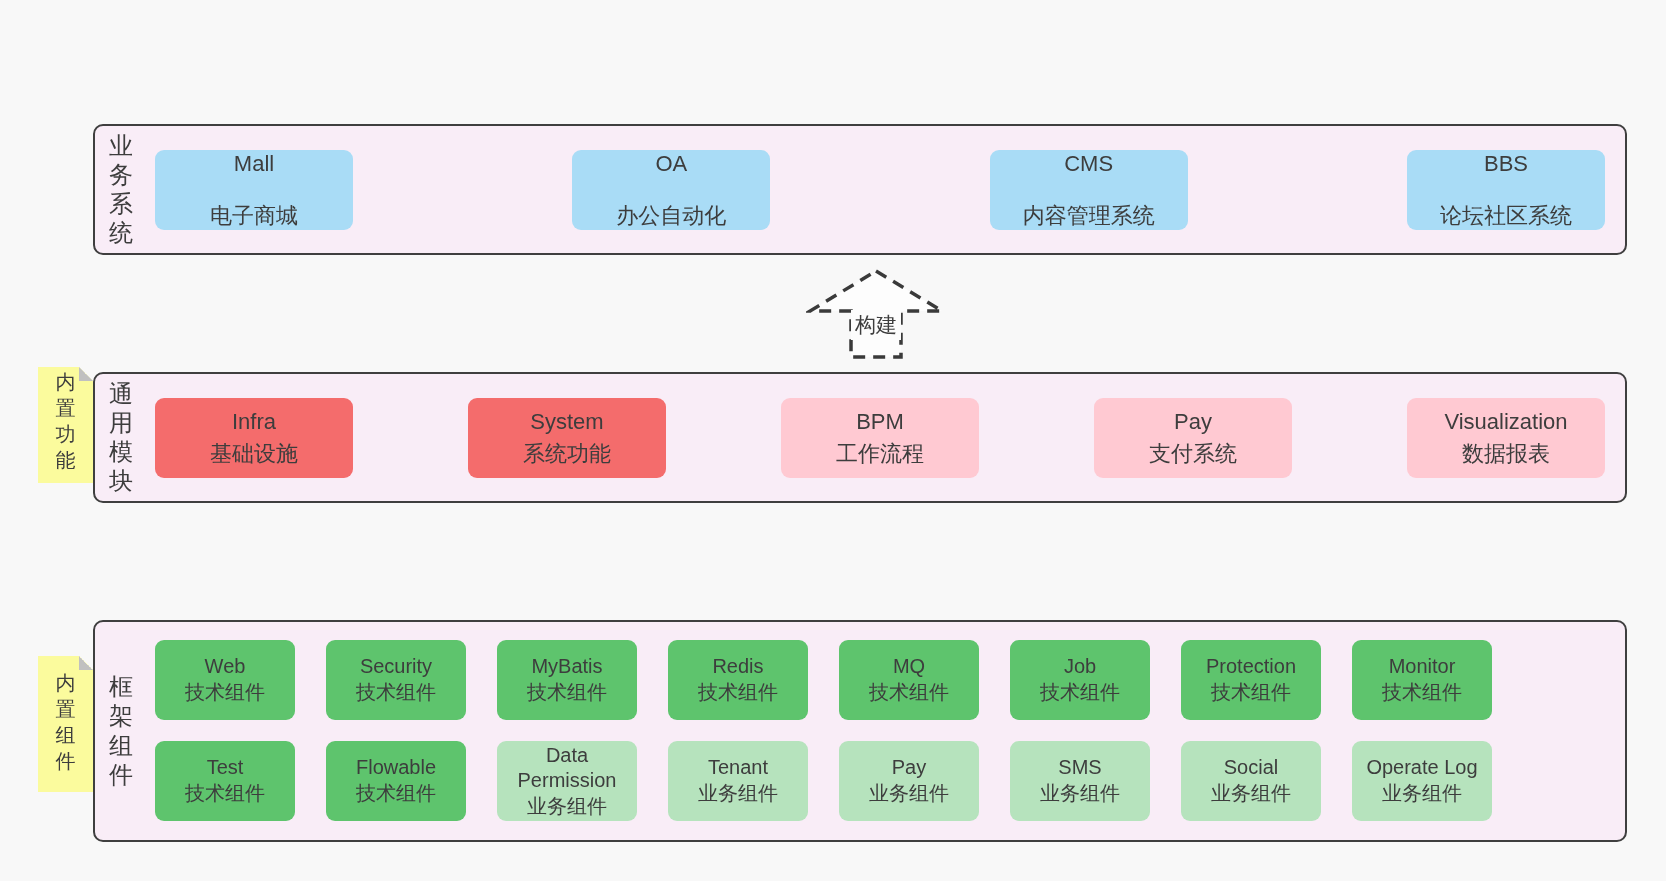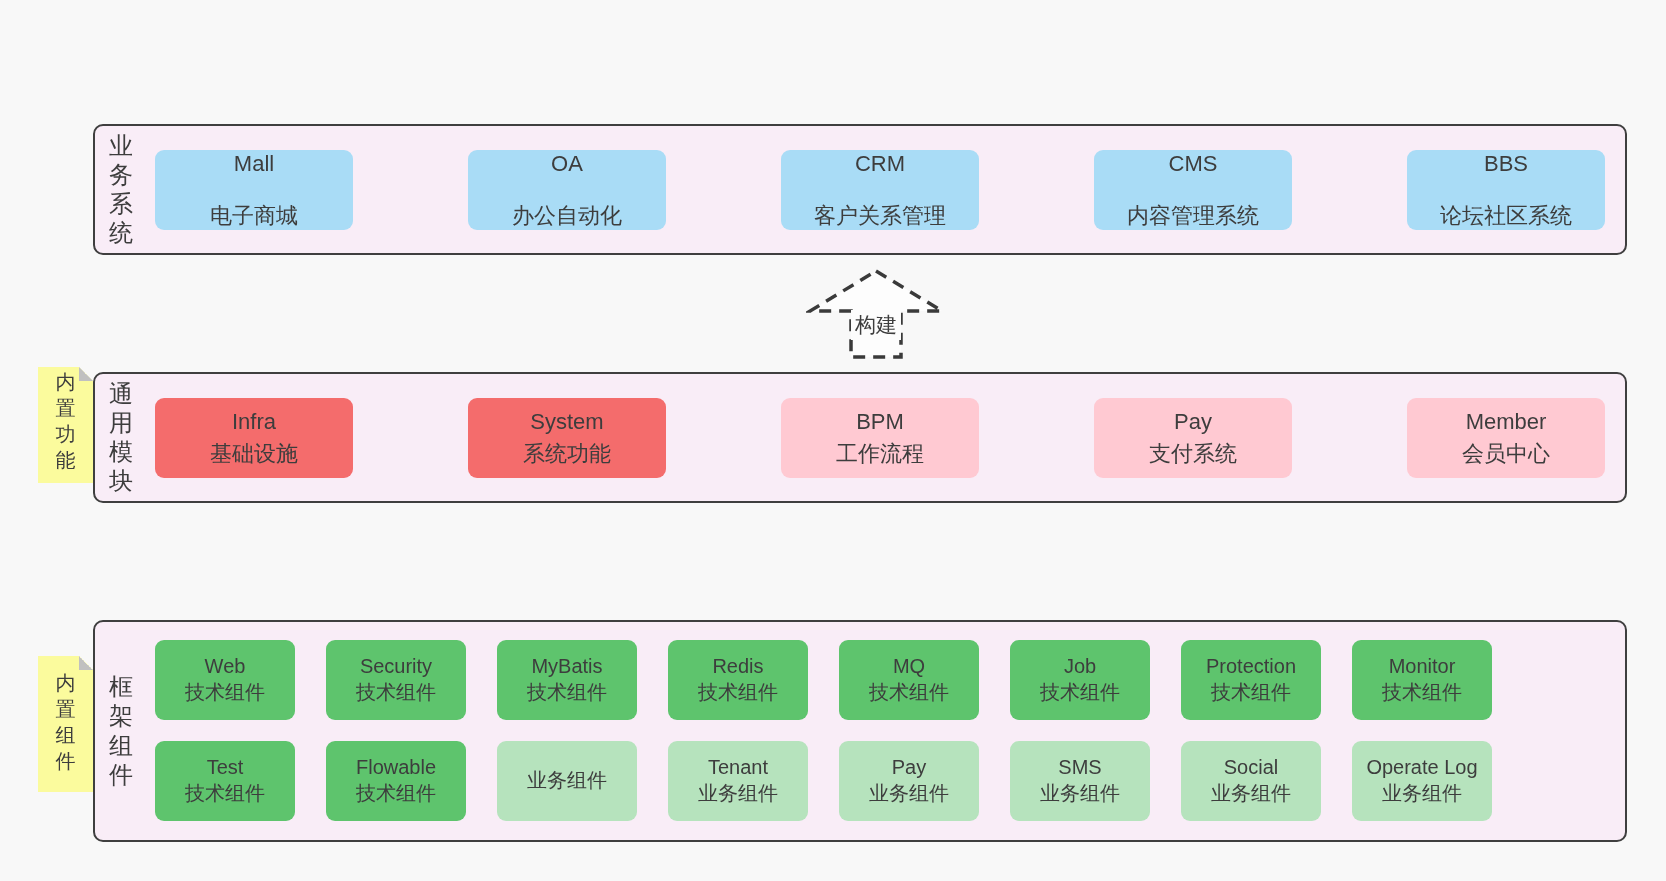--- a/index.html
+++ b/index.html
@@ -79,24 +79,20 @@
     <div class="band-row">
       <div class="box blue">
         <div class="box-en">Mall</div>
         <div class="box-zh">电子商城</div>
       </div>
       <div class="box blue">
         <div class="box-en">OA</div>
         <div class="box-zh">办公自动化</div>
       </div>
       <div class="box blue">
-        <div class="box-en">CRM</div>
-        <div class="box-zh">客户关系管理</div>
-      </div>
-      <div class="box blue">
         <div class="box-en">CMS</div>
         <div class="box-zh">内容管理系统</div>
       </div>
       <div class="box blue">
         <div class="box-en">BBS</div>
         <div class="box-zh">论坛社区系统</div>
       </div>
     </div>
   </section>
 
@@ -123,22 +119,22 @@
       </div>
       <div class="box pink">
         <div class="box-en">BPM</div>
         <div class="box-zh">工作流程</div>
       </div>
       <div class="box pink">
         <div class="box-en">Pay</div>
         <div class="box-zh">支付系统</div>
       </div>
       <div class="box pink">
-        <div class="box-en">Member</div>
-        <div class="box-zh">会员中心</div>
+        <div class="box-en">Visualization</div>
+        <div class="box-zh">数据报表</div>
       </div>
     </div>
   </section>
 
 
   <div class="note note-bottom">
     <span class="note-text">内置组件</span>
   </div>
   <section class="band band-bottom">
     <div class="band-label">框架组件</div>
@@ -180,20 +176,21 @@
       <div class="grid-row">
         <div class="box green">
           <div class="box-en">Test</div>
           <div class="box-zh">技术组件</div>
         </div>
         <div class="box green">
           <div class="box-en">Flowable</div>
           <div class="box-zh">技术组件</div>
         </div>
         <div class="box green-light">
+          <div class="box-en">Data Permission</div>
           <div class="box-zh">业务组件</div>
         </div>
         <div class="box green-light">
           <div class="box-en">Tenant</div>
           <div class="box-zh">业务组件</div>
         </div>
         <div class="box green-light">
           <div class="box-en">Pay</div>
           <div class="box-zh">业务组件</div>
         </div>

